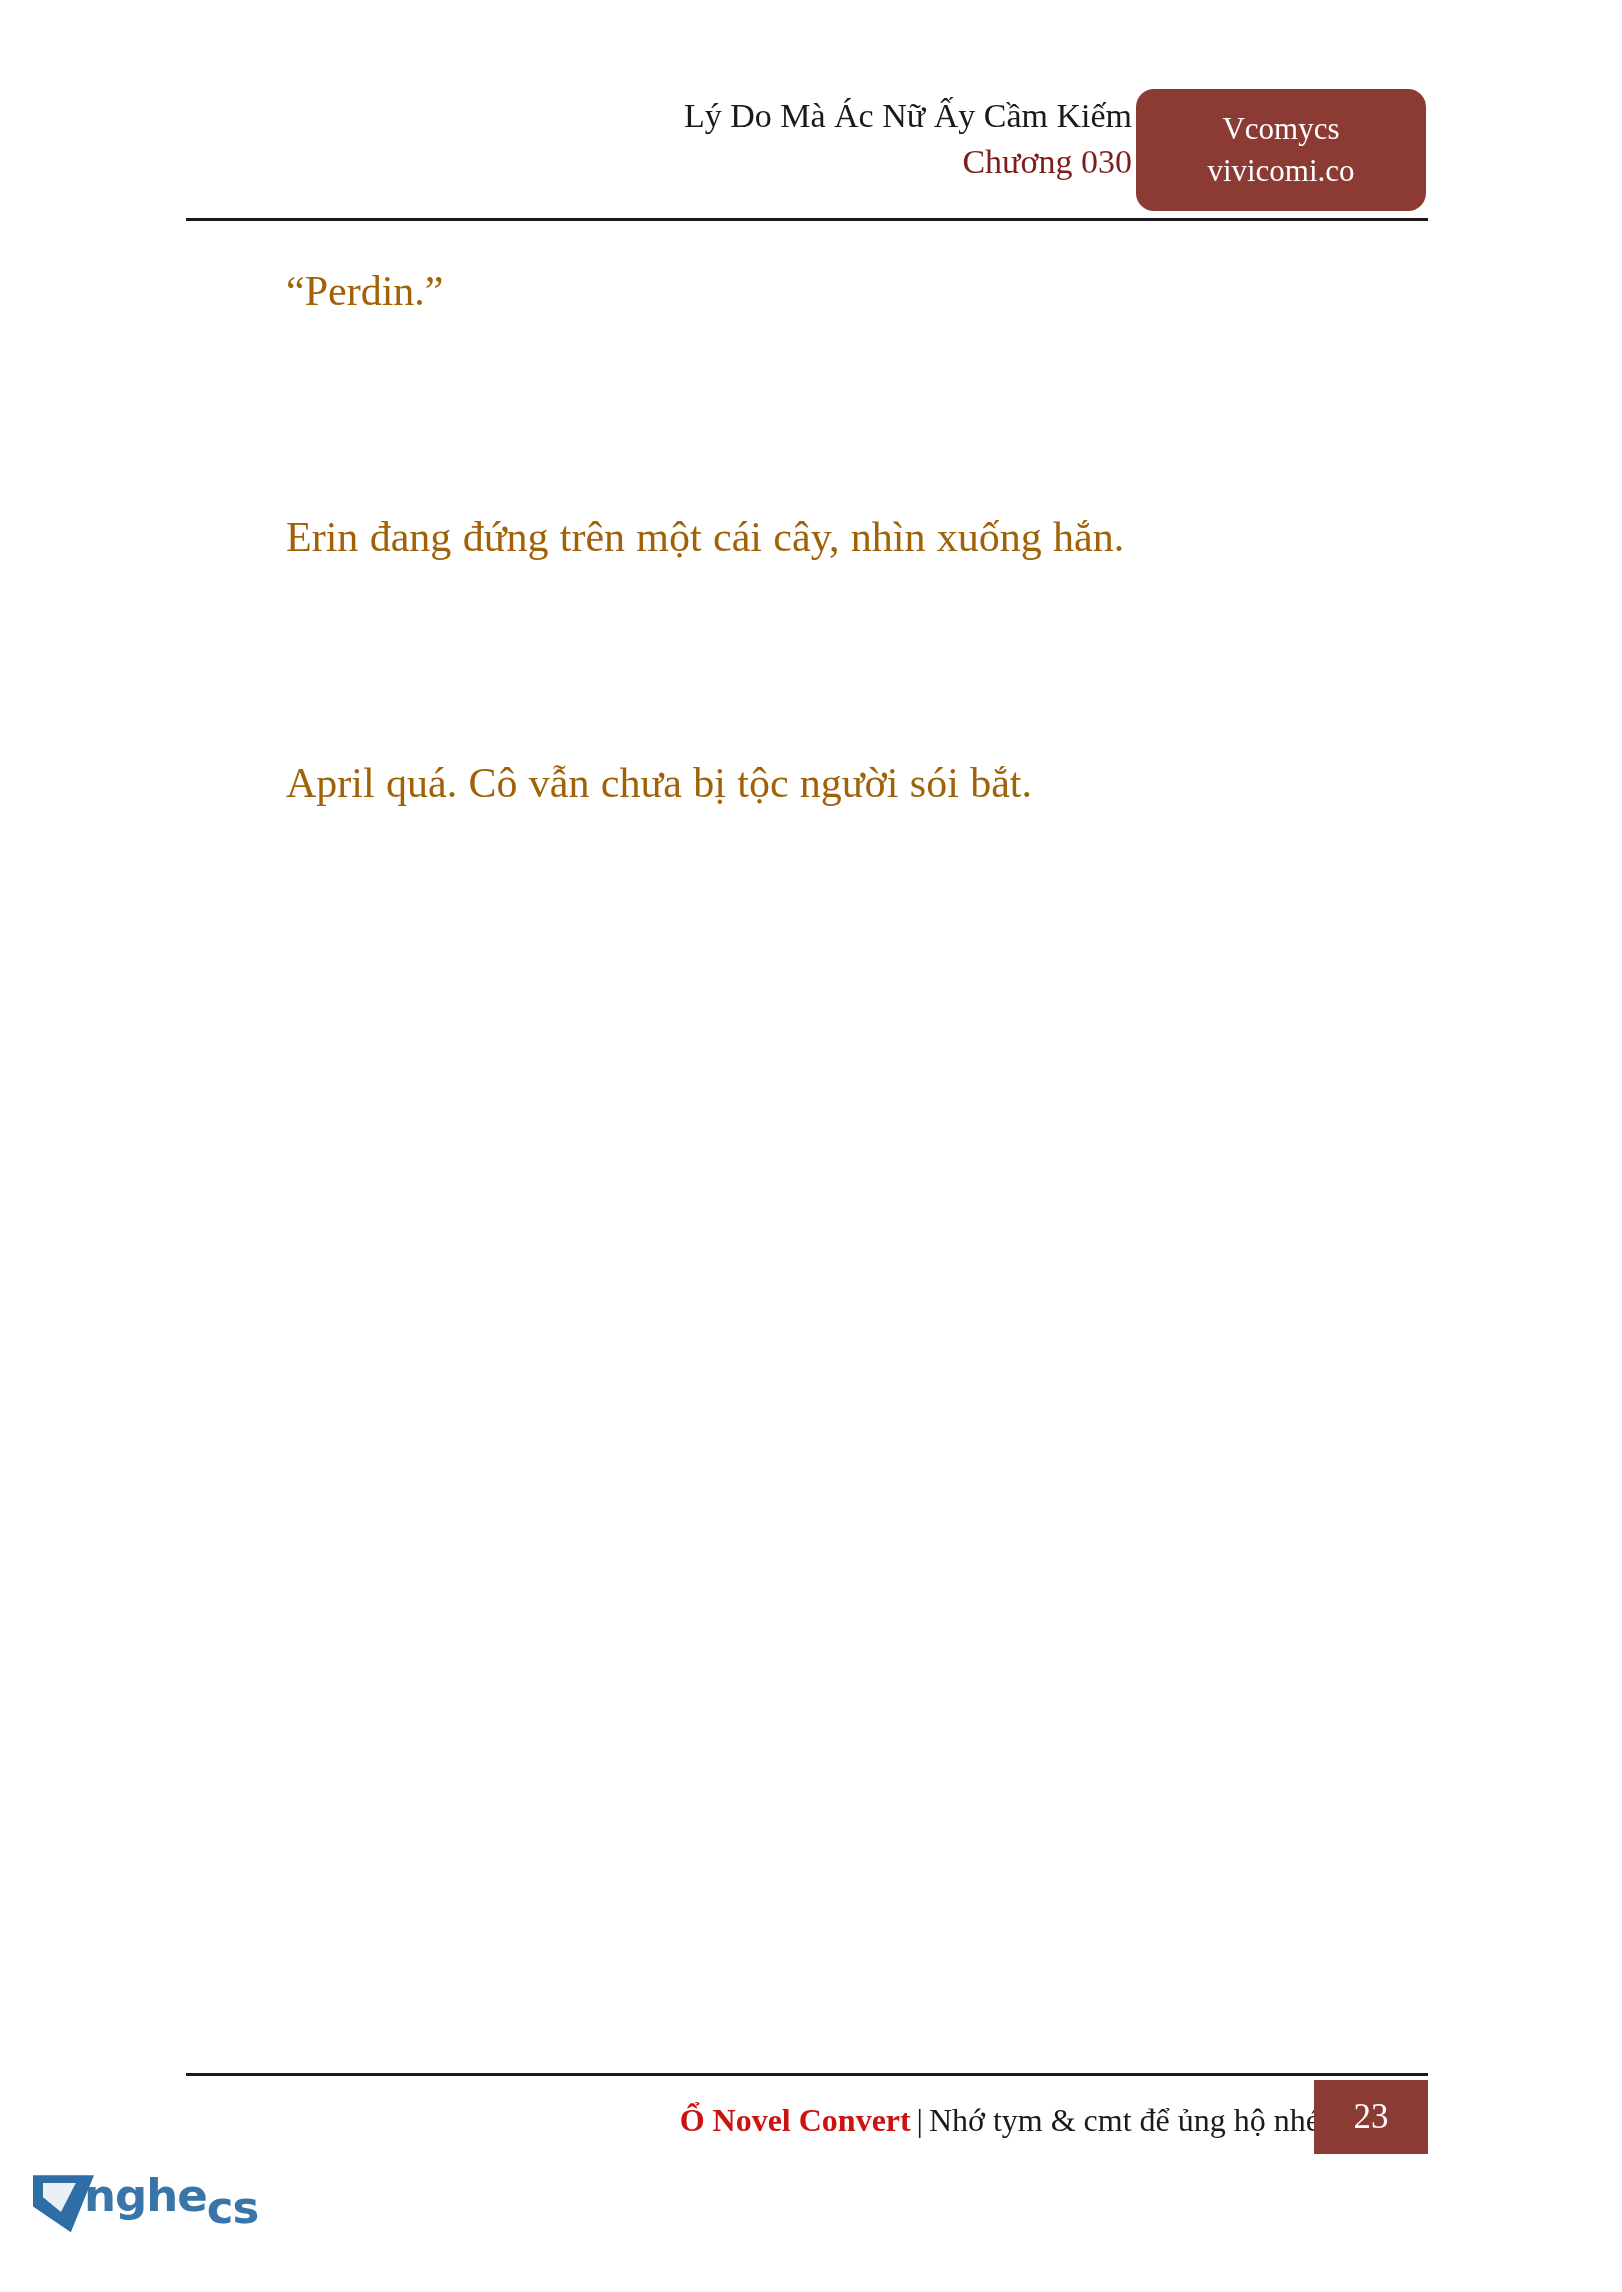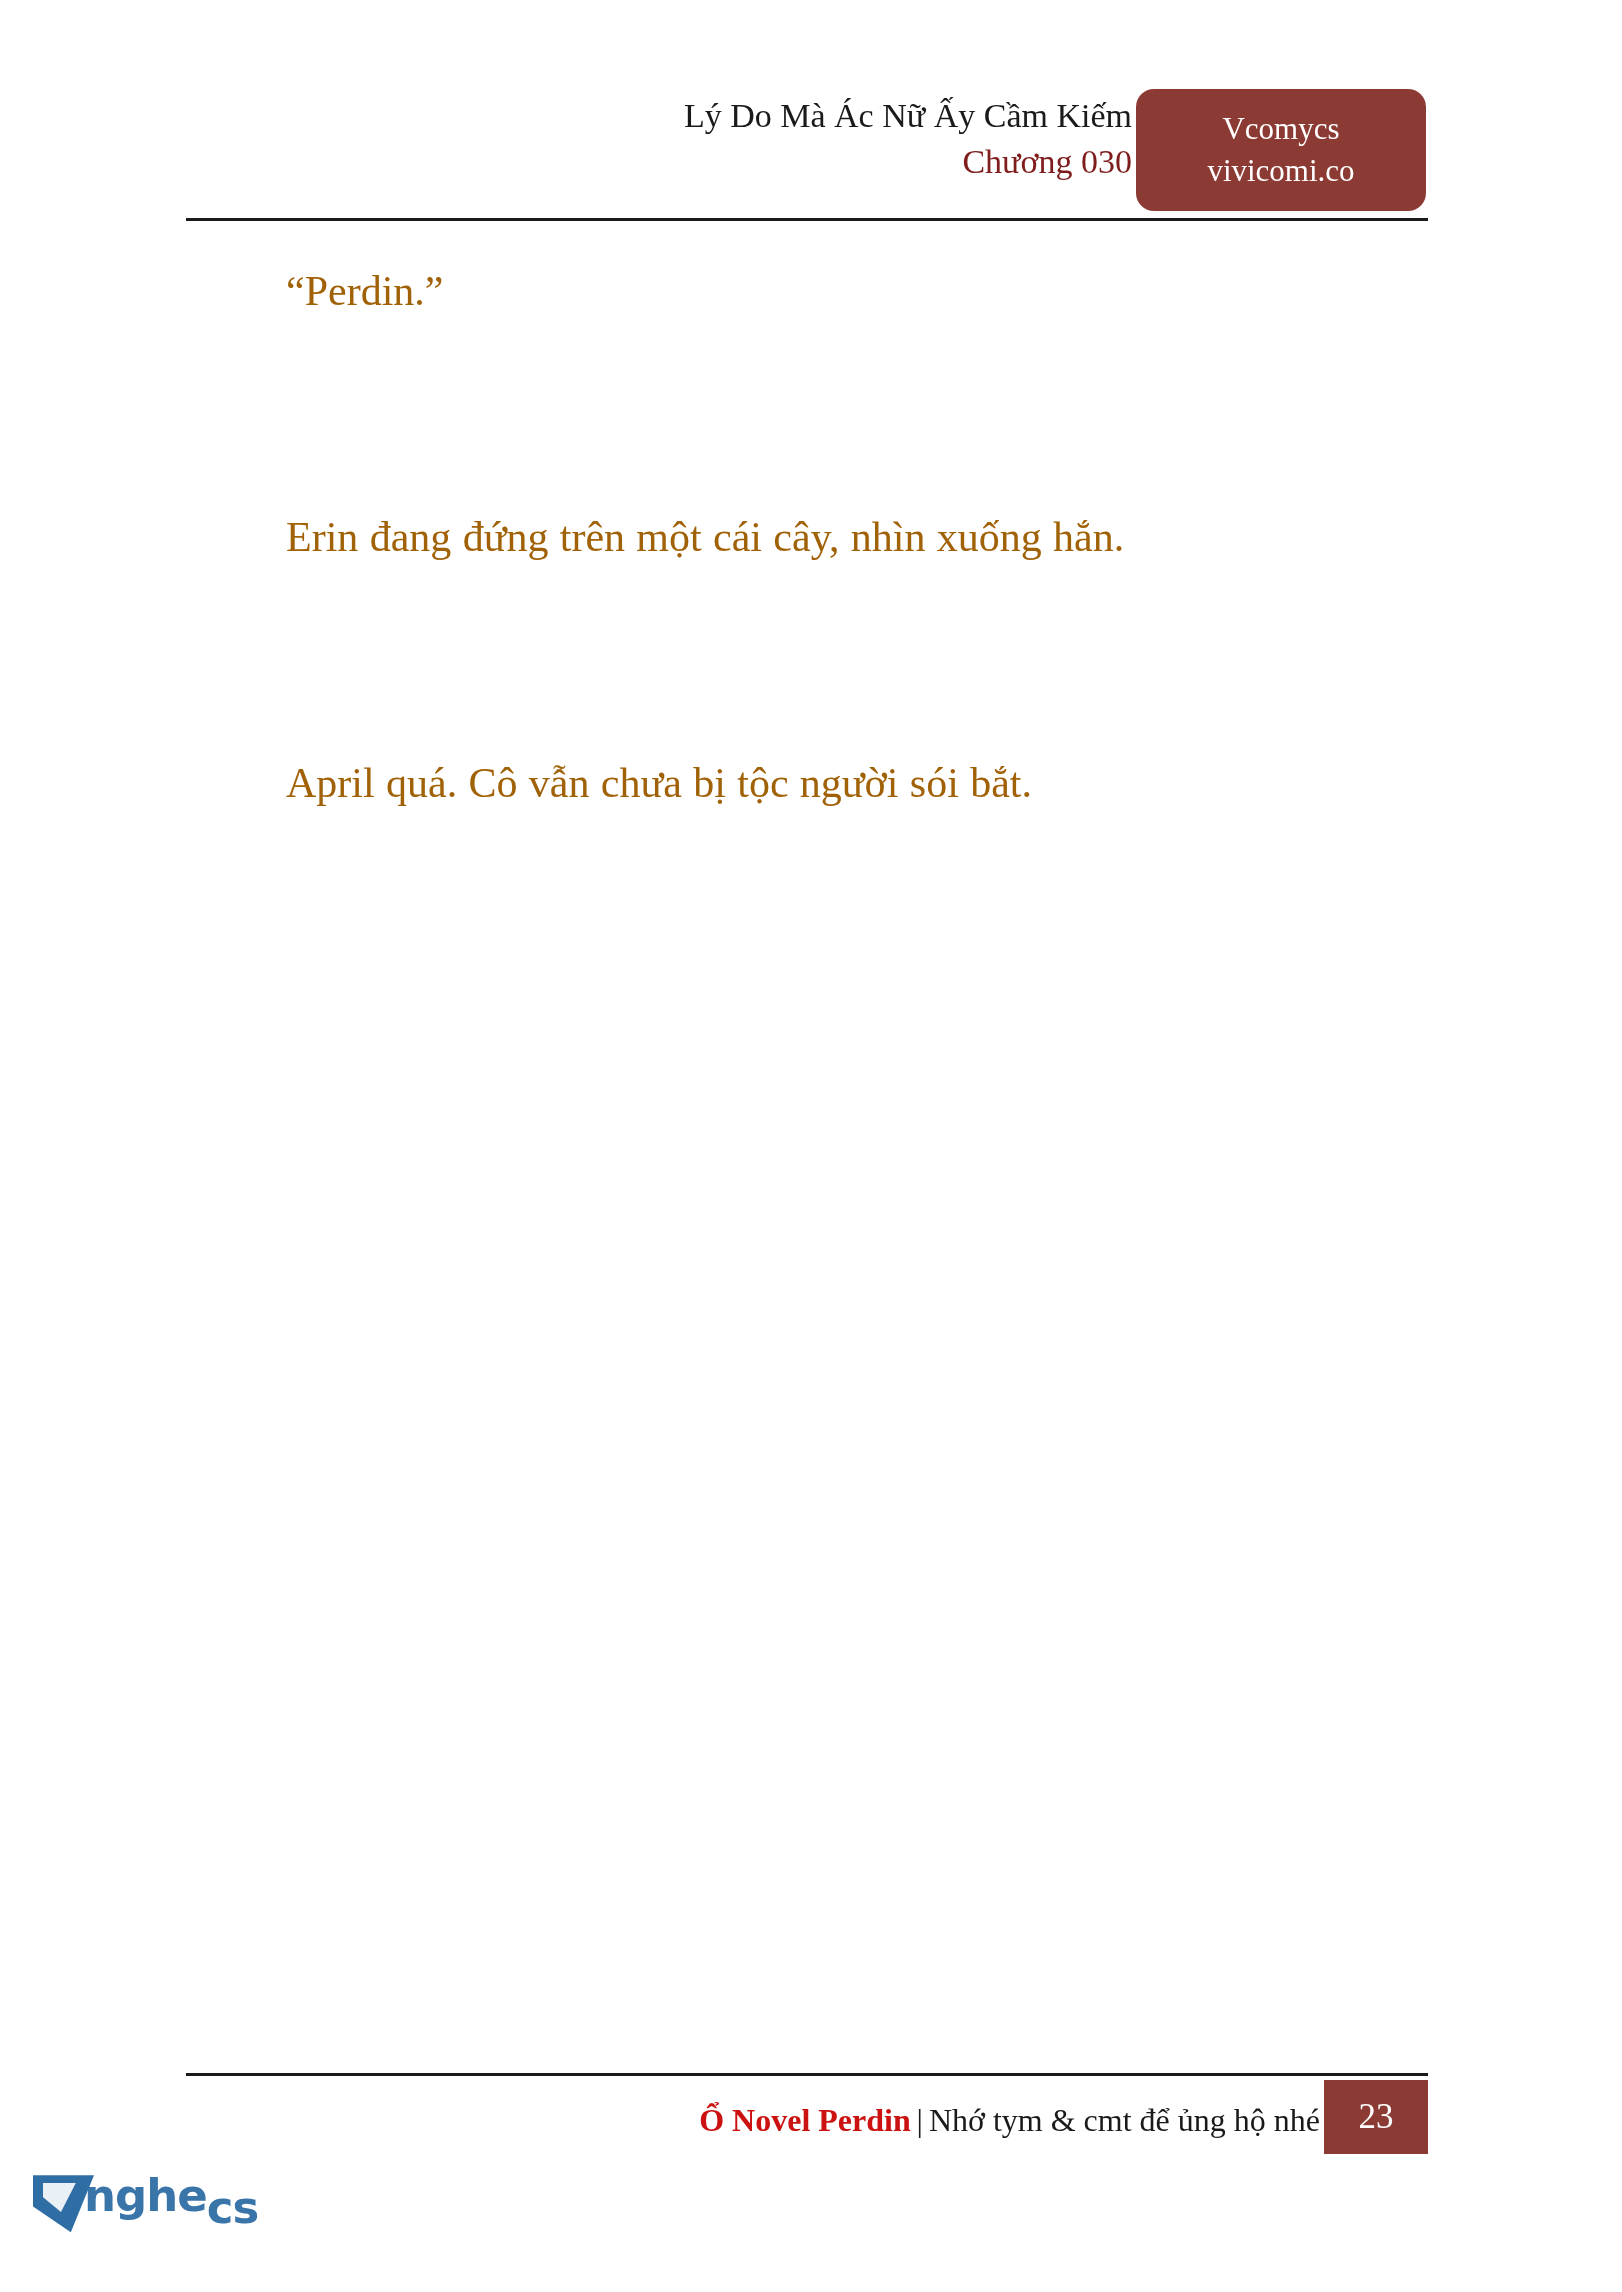--- a/index.html
+++ b/index.html
@@ -134,21 +134,21 @@
     color: #1a1a1a;
     padding: 0 5.9px;
   }
   .footer-text {
     color: #1a1a1a;
   }
   .footer-pagebox {
     position: absolute;
     right: 0;
     top: -7.8px;
-    width: 104px;
+    width: 114px;
     height: 74px;
     background: #8c3b34;
     color: #ffffff;
     display: flex;
     align-items: center;
     justify-content: center;
     font-size: 35px;
   }
 
   
@@ -218,21 +218,21 @@
     <div class="gap-small"></div>
     <p class="para">Erin đang đứng trên một cái cây, nhìn xuống hắn.</p>
     <div class="gap-small"></div>
     <div class="gap-small"></div>
     <p class="para last">April quá. Cô vẫn chưa bị tộc người sói bắt.</p>
   </div>
 
   <div class="footer-rule"></div>
   <div class="footer">
     <div class="footer-inner">
-      <span class="footer-brand">Ổ Novel Perdin</span><span class="footer-sep">|</span><span class="footer-text">Nhớ tym &amp; cmt để ủng hộ nhé</span>
+      <span class="footer-brand">Ổ Novel Convert</span><span class="footer-sep">|</span><span class="footer-text">Nhớ tym &amp; cmt để ủng hộ nhé</span>
     </div>
     <div class="footer-pagebox">
       <span>23</span>
     </div>
   </div>
 
   <div class="watermark">
     <div class="wm-badge">
       <div class="wm-badge-inner"></div>
     </div>

